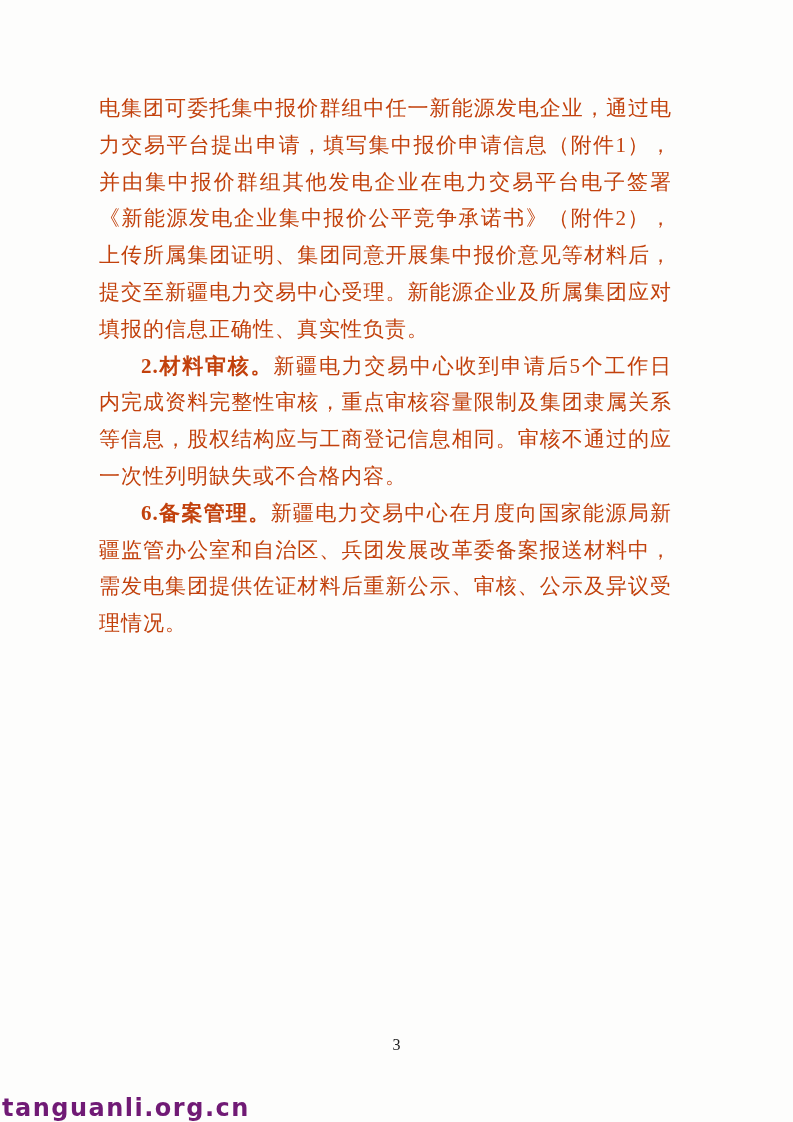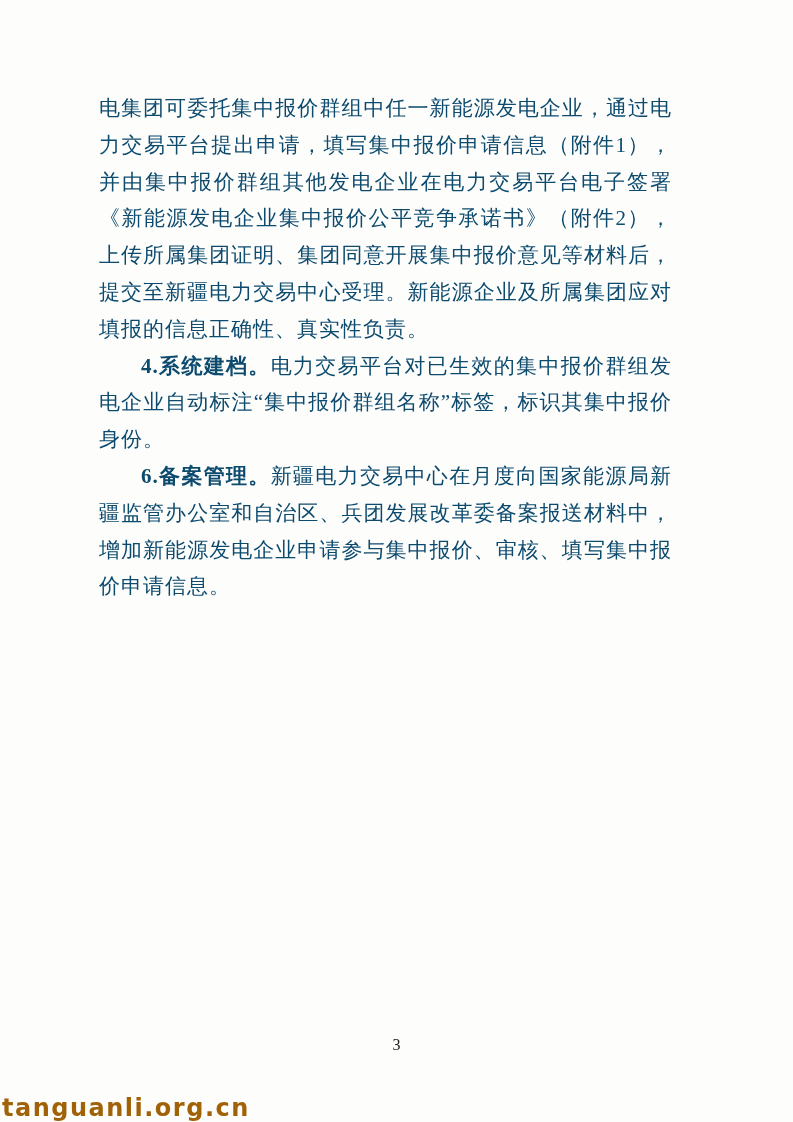--- a/index.html
+++ b/index.html
@@ -17,21 +17,21 @@
     position: absolute;
     left: 99px;
     top: 90px;
     width: 573px;
   }
   p.para {
     font-family: "Liberation Serif", "DejaVu Serif", serif;
     font-size: 21px;
     line-height: 36.8px;
     text-align: justify;
-    color: #0c4a6e;
+    color: #c2410c;
     margin: 0;
     letter-spacing: 1px;
   }
   p.para.indented {
     text-indent: 2em;
   }
   .lead {
     font-weight: 700;
   }
   .page-number {
@@ -45,34 +45,34 @@
     color: #222222;
   }
   .watermark {
     position: absolute;
     left: 2px;
     top: 1094px;
     font-family: "DejaVu Sans", "Liberation Sans", sans-serif;
     font-weight: bold;
     font-size: 24px;
     letter-spacing: 1.5px;
-    color: #a16207;
+    color: #701a75;
     white-space: nowrap;
   }
 </style>
 </head>
 <body>
 
 <div class="text-block">
 
   <p class="para"><span>电集团可委托集中报价群组中任一新能源发电企业，通过电力交易平台提出申请，填写集中报价申请信息（附件1），并由集中报价群组其他发电企业在电力交易平台电子签署《新能源发电企业集中报价公平竞争承诺书》（附件2），上传所属集团证明、集团同意开展集中报价意见等材料后，提交至新疆电力交易中心受理。新能源企业及所属集团应对填报的信息正确性、真实性负责。</span></p>
 
+  <p class="para indented"><span class="lead">2.材料审核。</span><span>新疆电力交易中心收到申请后5个工作日内完成资料完整性审核，重点审核容量限制及集团隶属关系等信息，股权结构应与工商登记信息相同。审核不通过的应一次性列明缺失或不合格内容。</span></p>
 
 
-  <p class="para indented"><span class="lead">4.系统建档。</span><span>电力交易平台对已生效的集中报价群组发电企业自动标注“集中报价群组名称”标签，标识其集中报价身份。</span></p>
 
-  <p class="para indented"><span class="lead">6.备案管理。</span><span>新疆电力交易中心在月度向国家能源局新疆监管办公室和自治区、兵团发展改革委备案报送材料中，增加新能源发电企业申请参与集中报价、审核、填写集中报价申请信息。</span></p>
+  <p class="para indented"><span class="lead">6.备案管理。</span><span>新疆电力交易中心在月度向国家能源局新疆监管办公室和自治区、兵团发展改革委备案报送材料中，需发电集团提供佐证材料后重新公示、审核、公示及异议受理情况。</span></p>
 
 </div>
 
 <div class="page-number">3</div>
 
 <div class="watermark">tanguanli.org.cn</div>
 
 </body></html>

